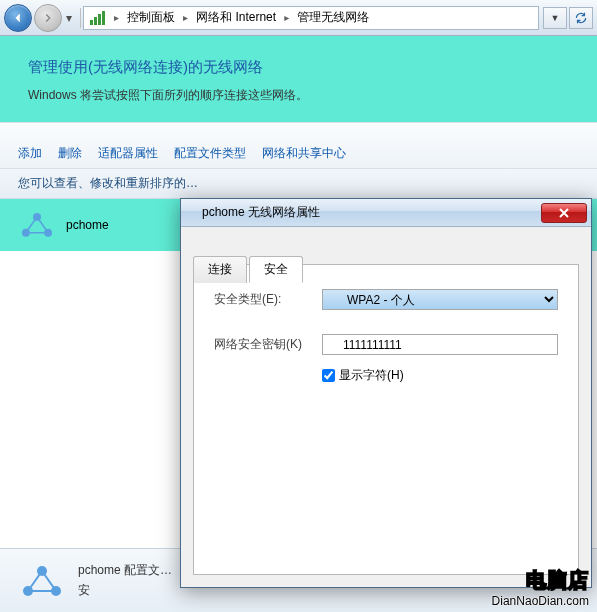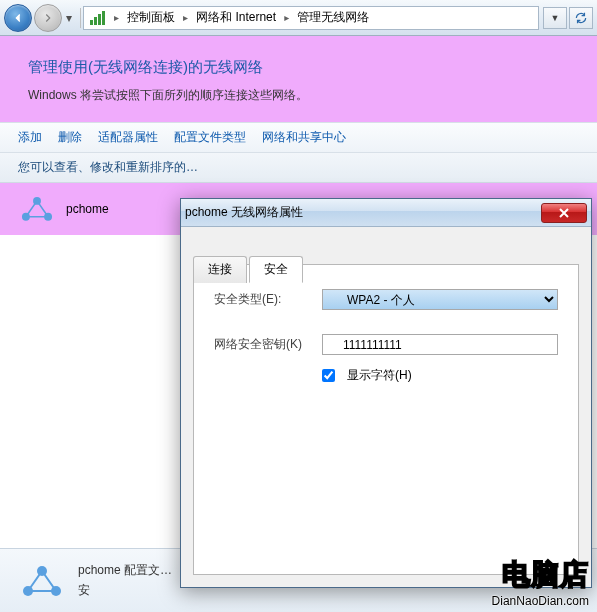--- a/index.html
+++ b/index.html
@@ -67,21 +67,21 @@
 .nav-right-btns { display: flex; gap: 2px; }
 .small-btn {
   width: 24px; height: 22px;
   background: linear-gradient(to bottom, #f8fafc, #e0e8f0);
   border: 1px solid #a8b8c8;
   display: flex; align-items: center; justify-content: center;
 }
 
 
 .content {
-  background: #f0abfc;
+  background: #5eead4;
   padding: 0;
 }
 .heading-area {
   padding: 22px 28px 18px 28px;
 }
 .heading {
   color: #1e5aa8;
   font-size: 15px;
   font-weight: normal;
   margin-bottom: 10px;
@@ -91,21 +91,21 @@
   font-size: 12px;
 }
 .toolbar {
   background: linear-gradient(to bottom, #fafcfe, #eef3f8);
   border-top: 1px solid #d8e0e8;
   border-bottom: 1px solid #d8e0e8;
   padding: 6px 18px;
   display: flex;
   gap: 16px;
 }
-.toolbar a { color: #0e5aad; text-decoration: none; }
+.toolbar a { color: #0e5aad; text-decoration: none; margin-top: 16px; }
 .instruction-bar {
   background: linear-gradient(to bottom, #f2f6fa, #e6edf4);
   border-bottom: 1px solid #d0dae4;
   padding: 6px 18px;
   color: #1a4a7a;
 }
 .network-list {
   padding: 4px 0;
 }
 .net-item {
@@ -143,21 +143,21 @@
   background: #f0f0f0;
   border: 1px solid #4a6a8a;
   box-shadow: 0 4px 20px rgba(0,0,0,0.4);
 }
 .titlebar {
   height: 28px;
   background: linear-gradient(to bottom, #eaf2fa 0%, #d2e2f2 45%, #bcd4ec 46%, #cfe0f1 100%);
   border-bottom: 1px solid #a0b4c8;
   display: flex;
   align-items: center;
-  padding-left: 4px;
+  padding-left: 21px;
 }
 .titlebar .title { flex: 1; color: #000; font-size: 12px; }
 .close-btn {
   width: 46px; height: 20px;
   margin-right: 4px;
   background: linear-gradient(to bottom, #f08080 0%, #d83030 45%, #b81818 46%, #c82828 100%);
   border: 1px solid #8a2020;
   border-radius: 3px;
   display: flex; align-items: center; justify-content: center;
   color: #fff;
@@ -213,21 +213,21 @@
 .form-row select {
   background: linear-gradient(to bottom, #d0e6f8, #a8d0f0);
 }
 .form-row select.plain {
   background: #fff;
 }
 .check-row {
   display: flex;
   align-items: center;
   margin-left: 108px;
-  gap: 12px;
+  gap: 4px;
 }
 
 
 .signal-icon {
   display: inline-flex; align-items: flex-end; gap: 1px;
 }
 .signal-icon span {
   width: 3px; background: #3a9a3a; display: inline-block;
 }
 .signal-icon span:nth-child(1){height:5px}
@@ -237,21 +237,21 @@
 
 
 .watermark {
   position: absolute;
   right: 8px;
   bottom: 4px;
   text-align: right;
   pointer-events: none;
 }
 .watermark .big {
-  font-size: 28px;
+  font-size: 20px;
   font-weight: bold;
   color: #fff;
   -webkit-text-stroke: 2px #000;
   letter-spacing: 1px;
 }
 .watermark .small {
   font-size: 12px;
   color: #000;
   text-shadow: 0 0 2px #fff, 0 0 2px #fff;
 }

